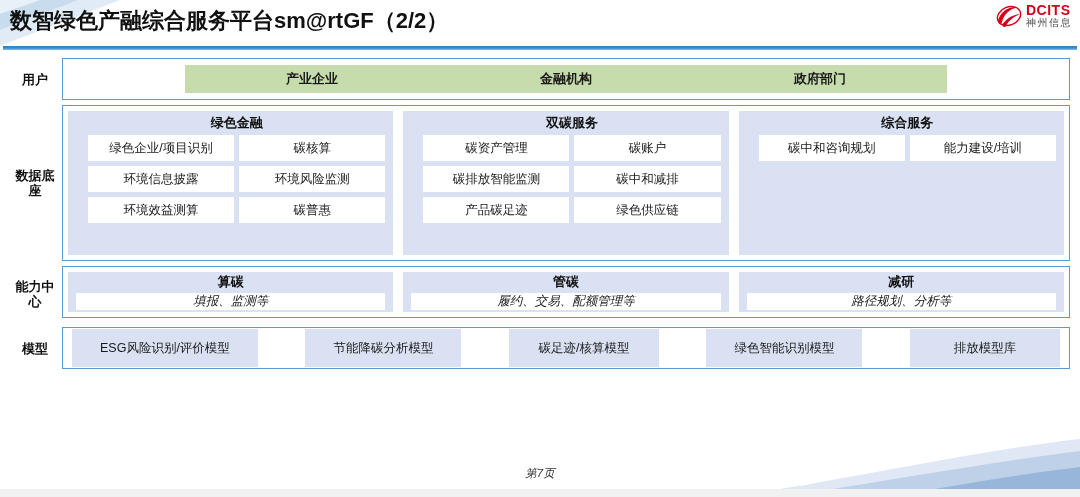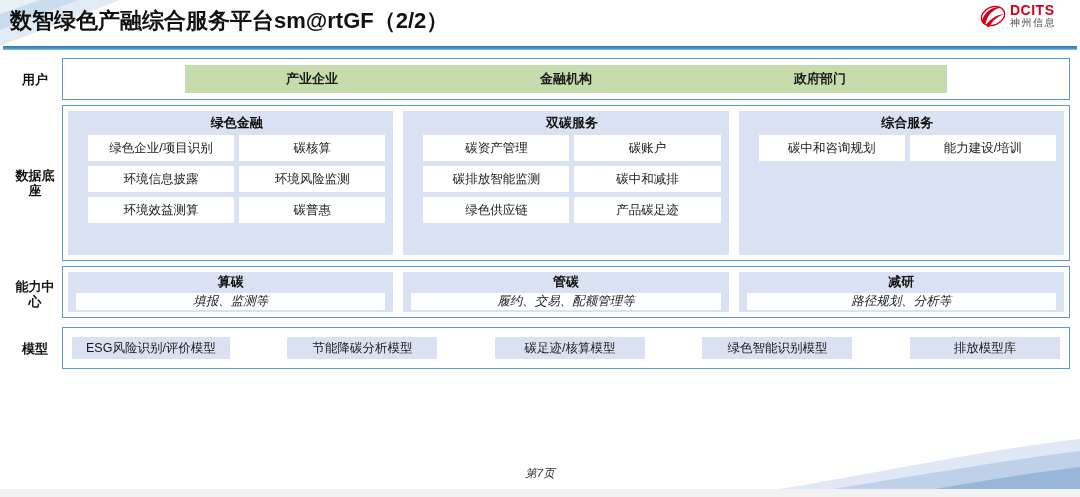--- a/index.html
+++ b/index.html
@@ -34,21 +34,21 @@
   .title {
     position: absolute; left: 10px; top: 6px;
     font-size: 22px; font-weight: bold; color: #111111;
     letter-spacing: 0px; white-space: nowrap;
   }
   .hrule {
     position: absolute; left: 3px; top: 46px; width: 1074px; height: 4px;
     background: linear-gradient(to bottom,#2f7fc0 0%,#3c8fd0 55%,#8fbfe2 100%);
   }
   .logo {
-    position: absolute; right: 24px; top: 3px;
+    position: absolute; right: 8px; top: 3px;
     display: flex; align-items: center; gap: 4px;
   }
   .logo-mark { width: 26px; height: 24px; }
   .logo-text { line-height: 1; }
   .logo-en {
     font-size: 14px; font-weight: bold; color: #d4001a;
     letter-spacing: .5px; display: block;
   }
   .logo-cn {
     font-size: 10px; color: #4a4a4a; letter-spacing: 1.5px; display: block;
@@ -141,21 +141,21 @@
     display: flex; align-items: center; justify-content: center;
     font-size: 12.5px; font-style: italic; color: #1a1a1a;
   }
 
   
   .model-wrap {
     width: 100%; display: flex; justify-content: space-between; align-items: center;
     padding: 0 4px;
   }
   .model-chip {
-    height: 22px; padding: 0 14px; min-width: 150px;
+    height: 38px; padding: 0 28px; min-width: 150px;
     background: #d9e1f2;
     display: flex; align-items: center; justify-content: center;
     font-size: 12.5px; color: #1a1a1a; white-space: nowrap;
   }
 
   
   .data-bar {
     width: 100%; height: 30px; background: #d9e1f2;
     display: flex; align-items: center; justify-content: center;
     font-size: 13px; color: #1a1a1a;
@@ -223,22 +223,22 @@
             </div>
           </div>
 
           <div class="group">
             <div class="group-title">双碳服务</div>
             <div class="tiles">
               <div class="tile">碳资产管理</div>
               <div class="tile">碳账户</div>
               <div class="tile">碳排放智能监测</div>
               <div class="tile">碳中和减排</div>
+              <div class="tile">产品碳足迹</div>
               <div class="tile">绿色供应链</div>
-              <div class="tile">产品碳足迹</div>
             </div>
           </div>
 
           <div class="group">
             <div class="group-title">综合服务</div>
             <div class="tiles">
               <div class="tile">碳中和咨询规划</div>
               <div class="tile">能力建设/培训</div>
             </div>
           </div>

